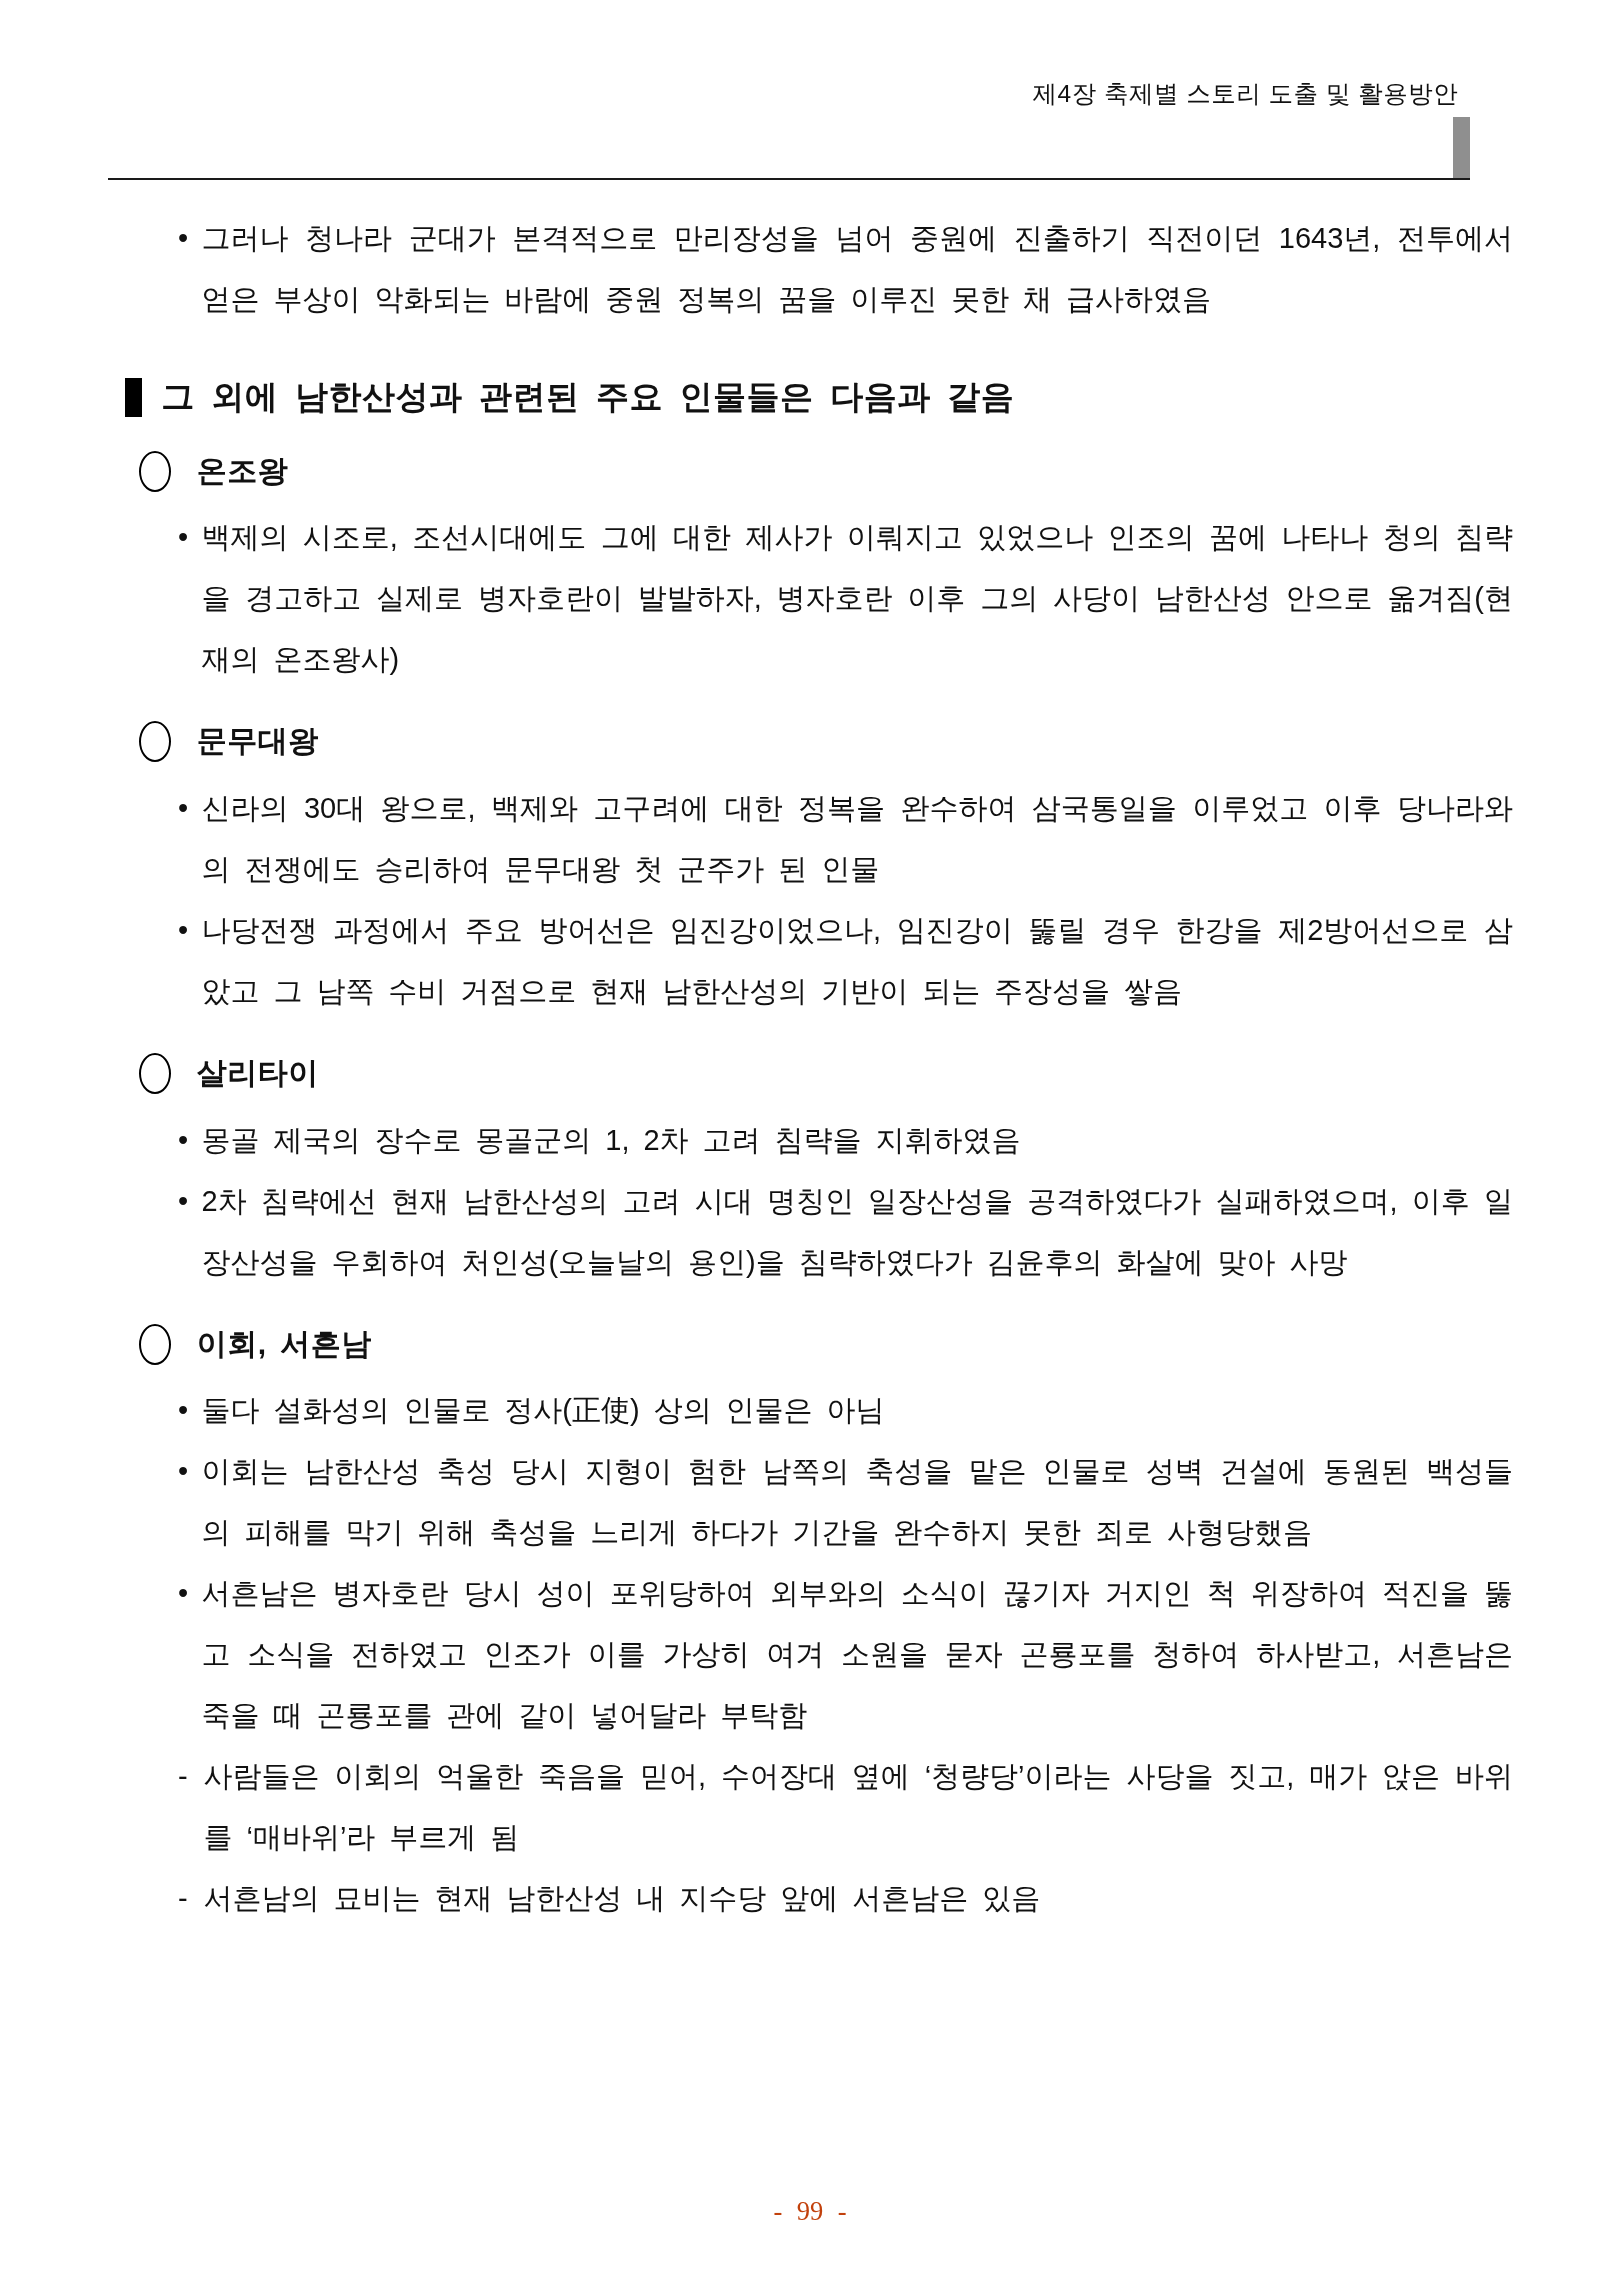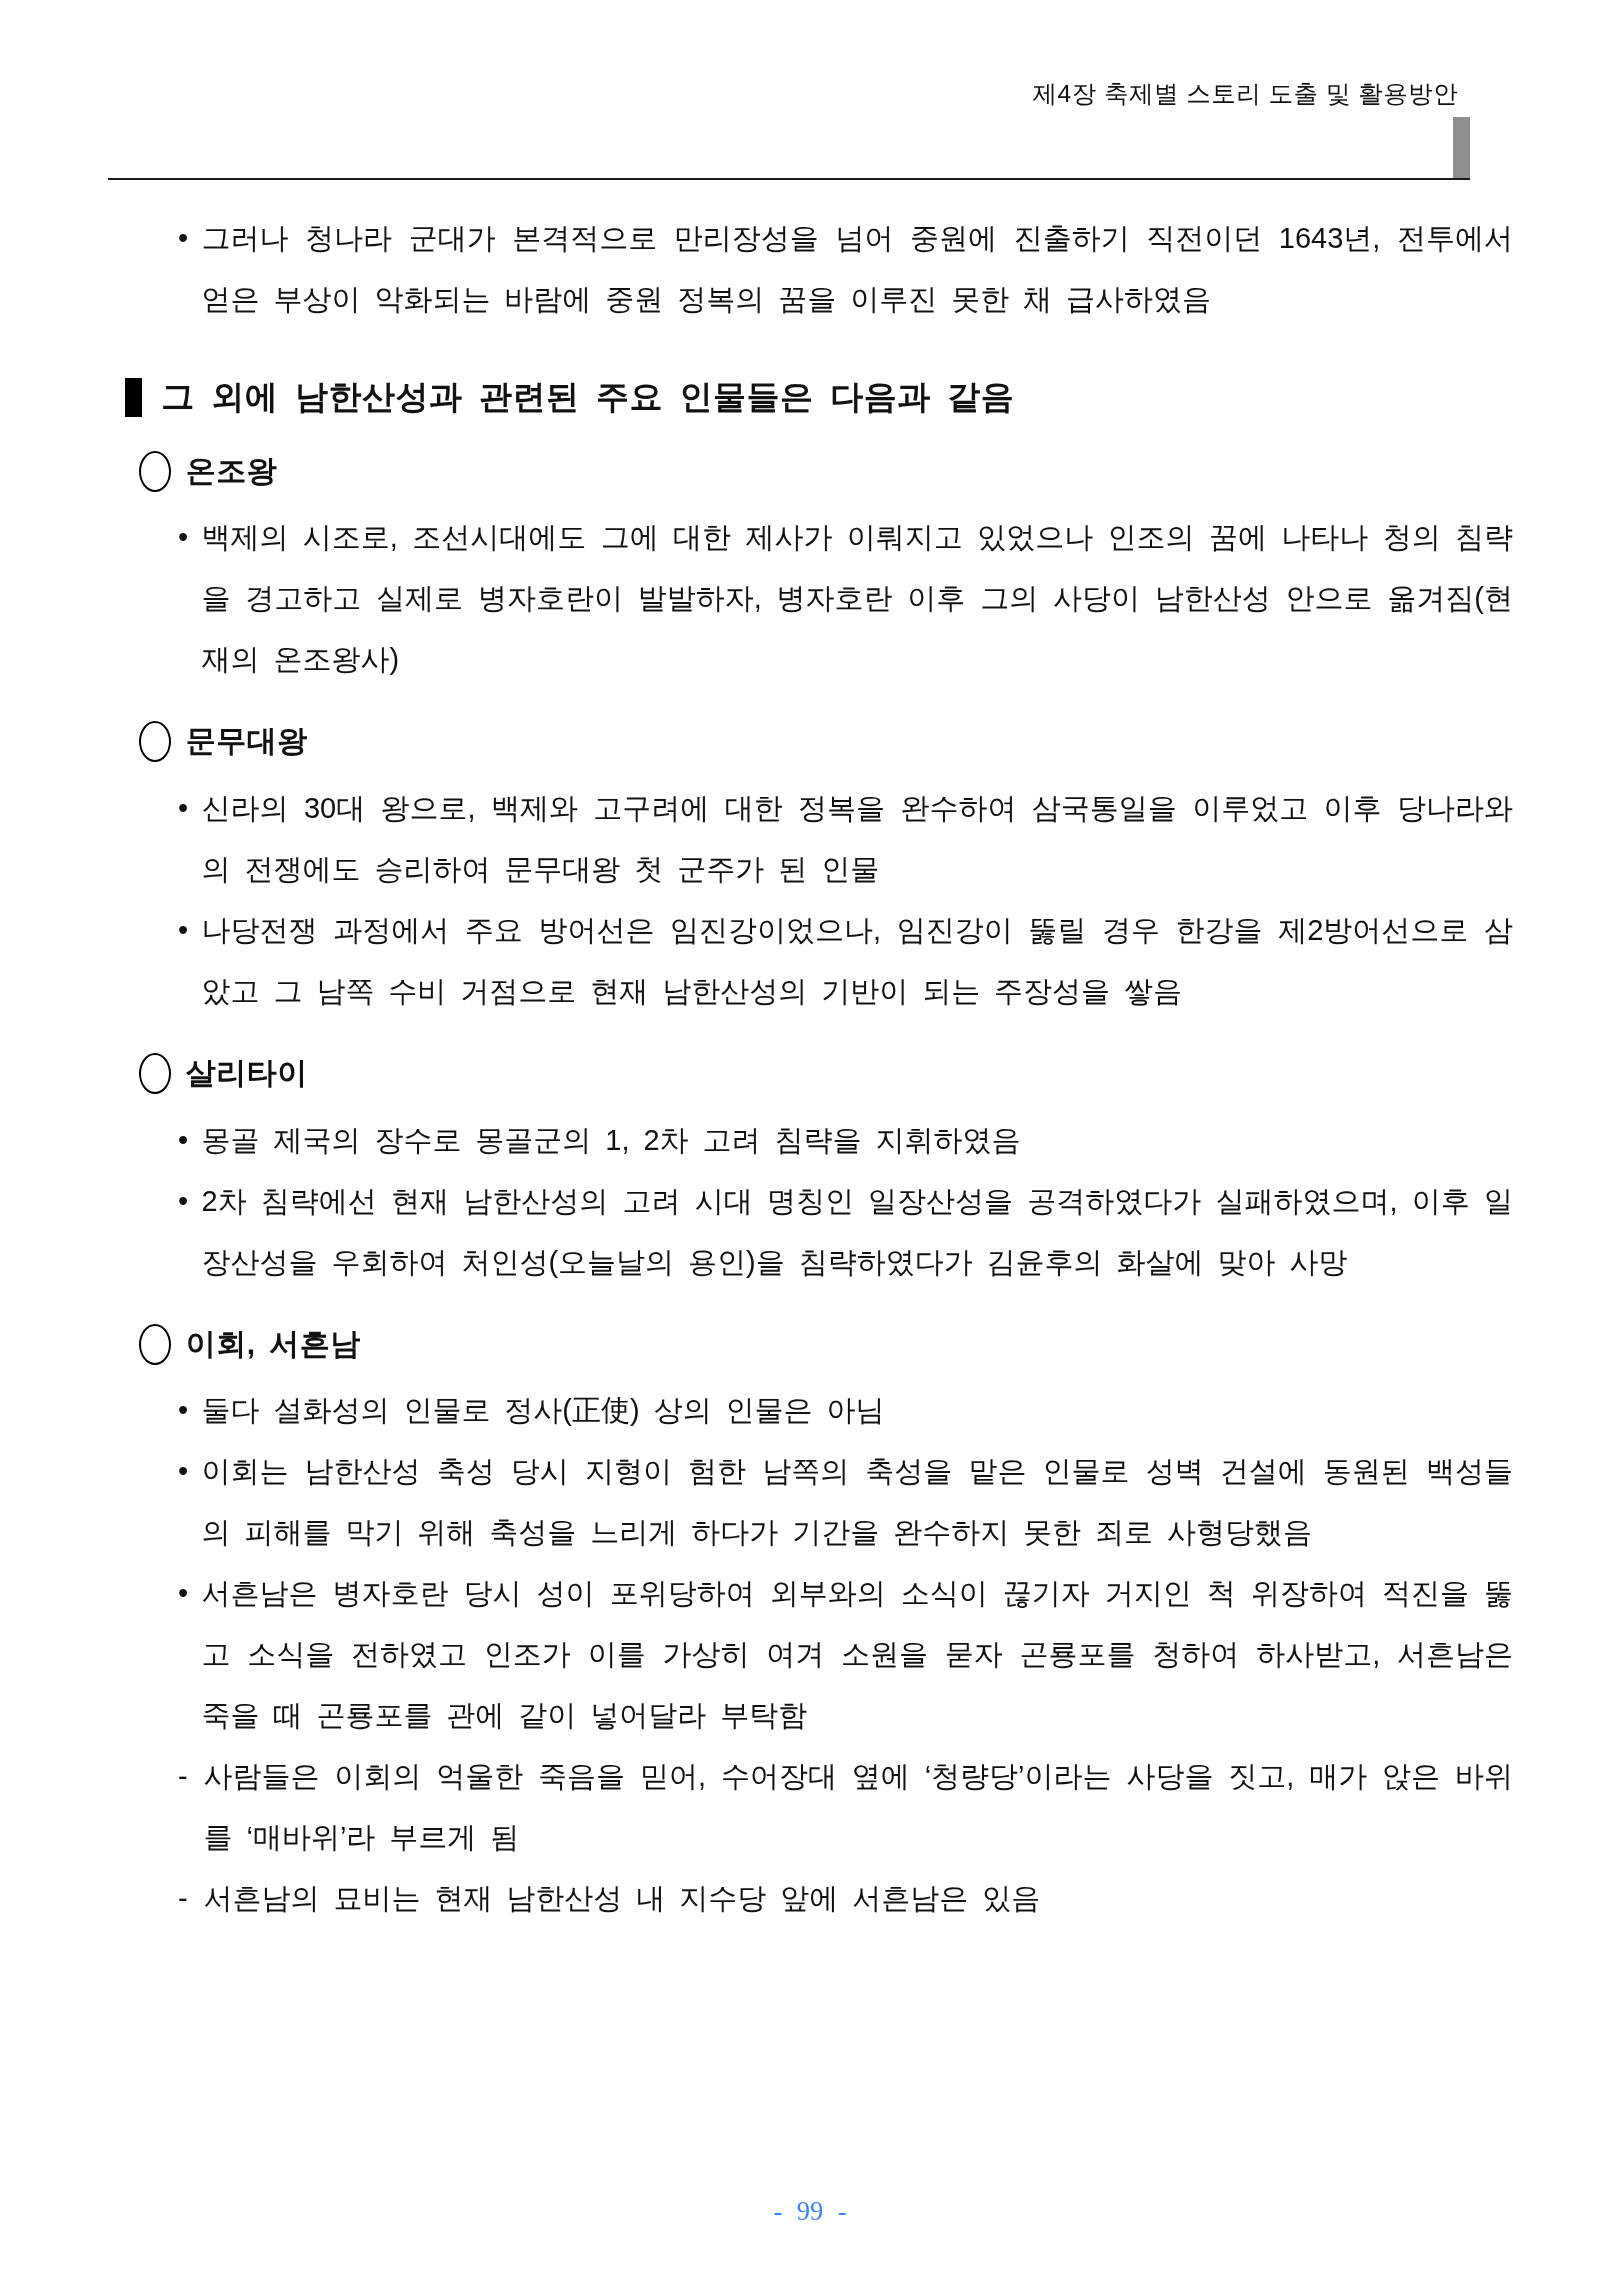--- a/index.html
+++ b/index.html
@@ -54,39 +54,39 @@
     flex:0 0 auto; margin-right:19.6px;
   }
   .section-title {
     font-size:33px; font-weight:bold; letter-spacing:0.5px;
     word-spacing:6.9px;
   }
 
   
   .group-heading {
     margin:31px 147px 15.7px 139px;
-    display:flex; align-items:center;
+    display:flex; align-items:center;gap:11px;
   }
   .group-circle {
     width:28px; height:37px;
     border:2.5px solid #000000; border-radius:50%;
     flex:0 0 auto; margin-right:14.7px;
     background:transparent;
   }
   .group-title {
     font-size:30px; font-weight:bold; letter-spacing:0.5px;
     word-spacing:4.9px;
   }
 
   
   .footer {
     position:absolute; left:0; bottom:65px; width:100%;
     text-align:center;
     font-family:"Liberation Serif","DejaVu Serif",serif;
-    font-size:26.5px; color:#3b82f6;
+    font-size:26.5px; color:#c2410c;
     word-spacing:7.8px;
   }
 </style>
 </head>
 <body>
 
 <div class="page">
 
   <div class="header">
     <span class="header-title">제4장 축제별 스토리 도출 및 활용방안</span>

